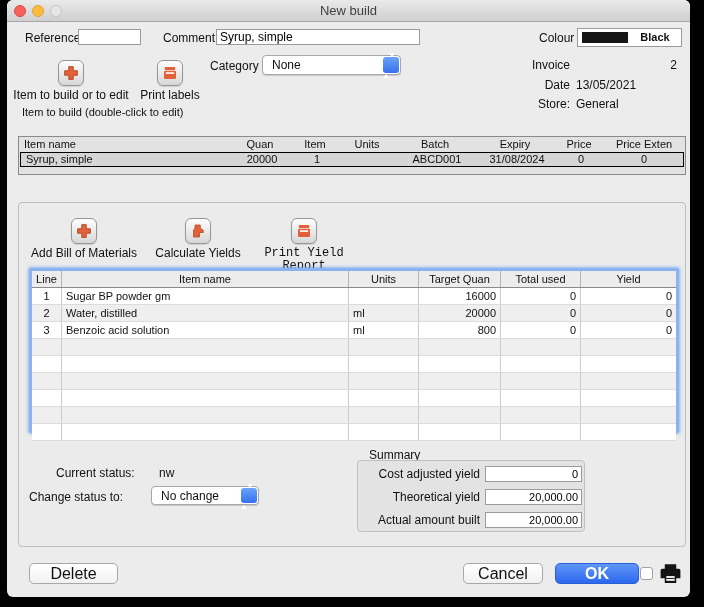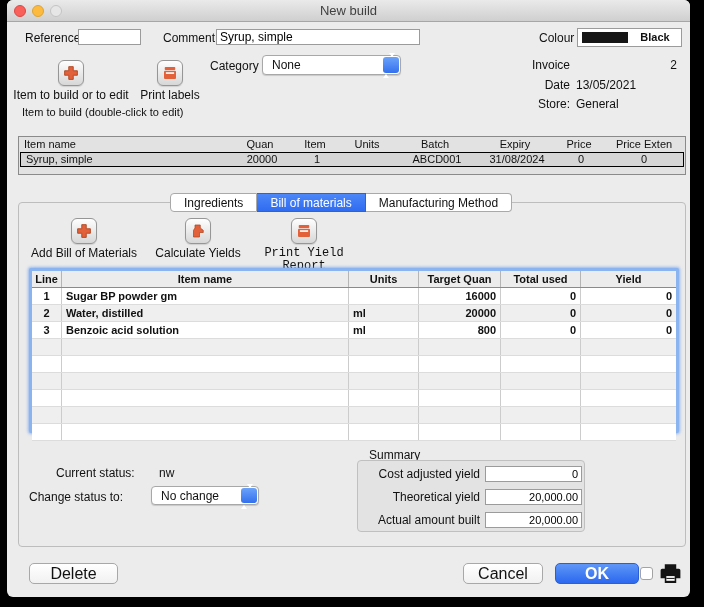--- a/index.html
+++ b/index.html
@@ -92,21 +92,20 @@
   .panel {
     position:absolute; left:11px; top:202px; width:668px; height:345px;
     border:1px solid #bdbdbd; border-radius:4px; background:#ebebeb; z-index:1;
   }
 
   
   .focus-ring {
     position:absolute; left:10px; top:65px; width:650px; height:165px;
     background:#0ea5e9; border:3px solid #8ab4f0; border-radius:2px;
     box-shadow:0 0 3px 1px rgba(110,160,240,.7);
-    font-weight:bold;
   }
   .mt-grid { display:grid; grid-template-columns:30px 287px 70px 82px 80px 1fr; }
   .mt-head { height:17px; background:#ececec; border-bottom:1px solid #8a8a8a; }
   .mt-head > div { font-size:11px; line-height:16px; text-align:center; border-right:1px solid #b5b5b5; overflow:hidden; }
   .mt-head > div:last-child { border-right:none; }
   .mt-row { height:17px; border-bottom:1px solid #dcdcdc; background:#fff; }
   .mt-row.alt { background:#efefef; }
   .mt-row > div { font-size:11px; line-height:16px; border-right:1px solid #ccc; overflow:hidden; }
   .mt-row > div:last-child { border-right:none; }
   .c-line { text-align:center; }
@@ -206,25 +205,20 @@
       <div>20000</div>
       <div>1</div>
       <div></div>
       <div>ABCD001</div>
       <div>31/08/2024</div>
       <div>0</div>
       <div>0</div>
     </div>
   </div>
 
-  <div class="tabs">
-    <div class="tab">Ingredients</div>
-    <div class="tab selected">Bill of materials</div>
-    <div class="tab">Manufacturing Method</div>
-  </div>
 
   <div class="panel">
 
     <div class="icongroup" style="left:0px; top:15px; width:130px;">
       <div class="iconbtn">
         <svg width="18" height="18" viewBox="0 0 24 24">
             <path d="M9 3.5h6v5.5H20.5v6H15V20.5H9V15H3.5V9H9z" fill="#e2603a" stroke="#b0451f" stroke-width="1.2"></path>
           </svg>
       </div>
       <div class="cap">Add Bill of Materials</div>

